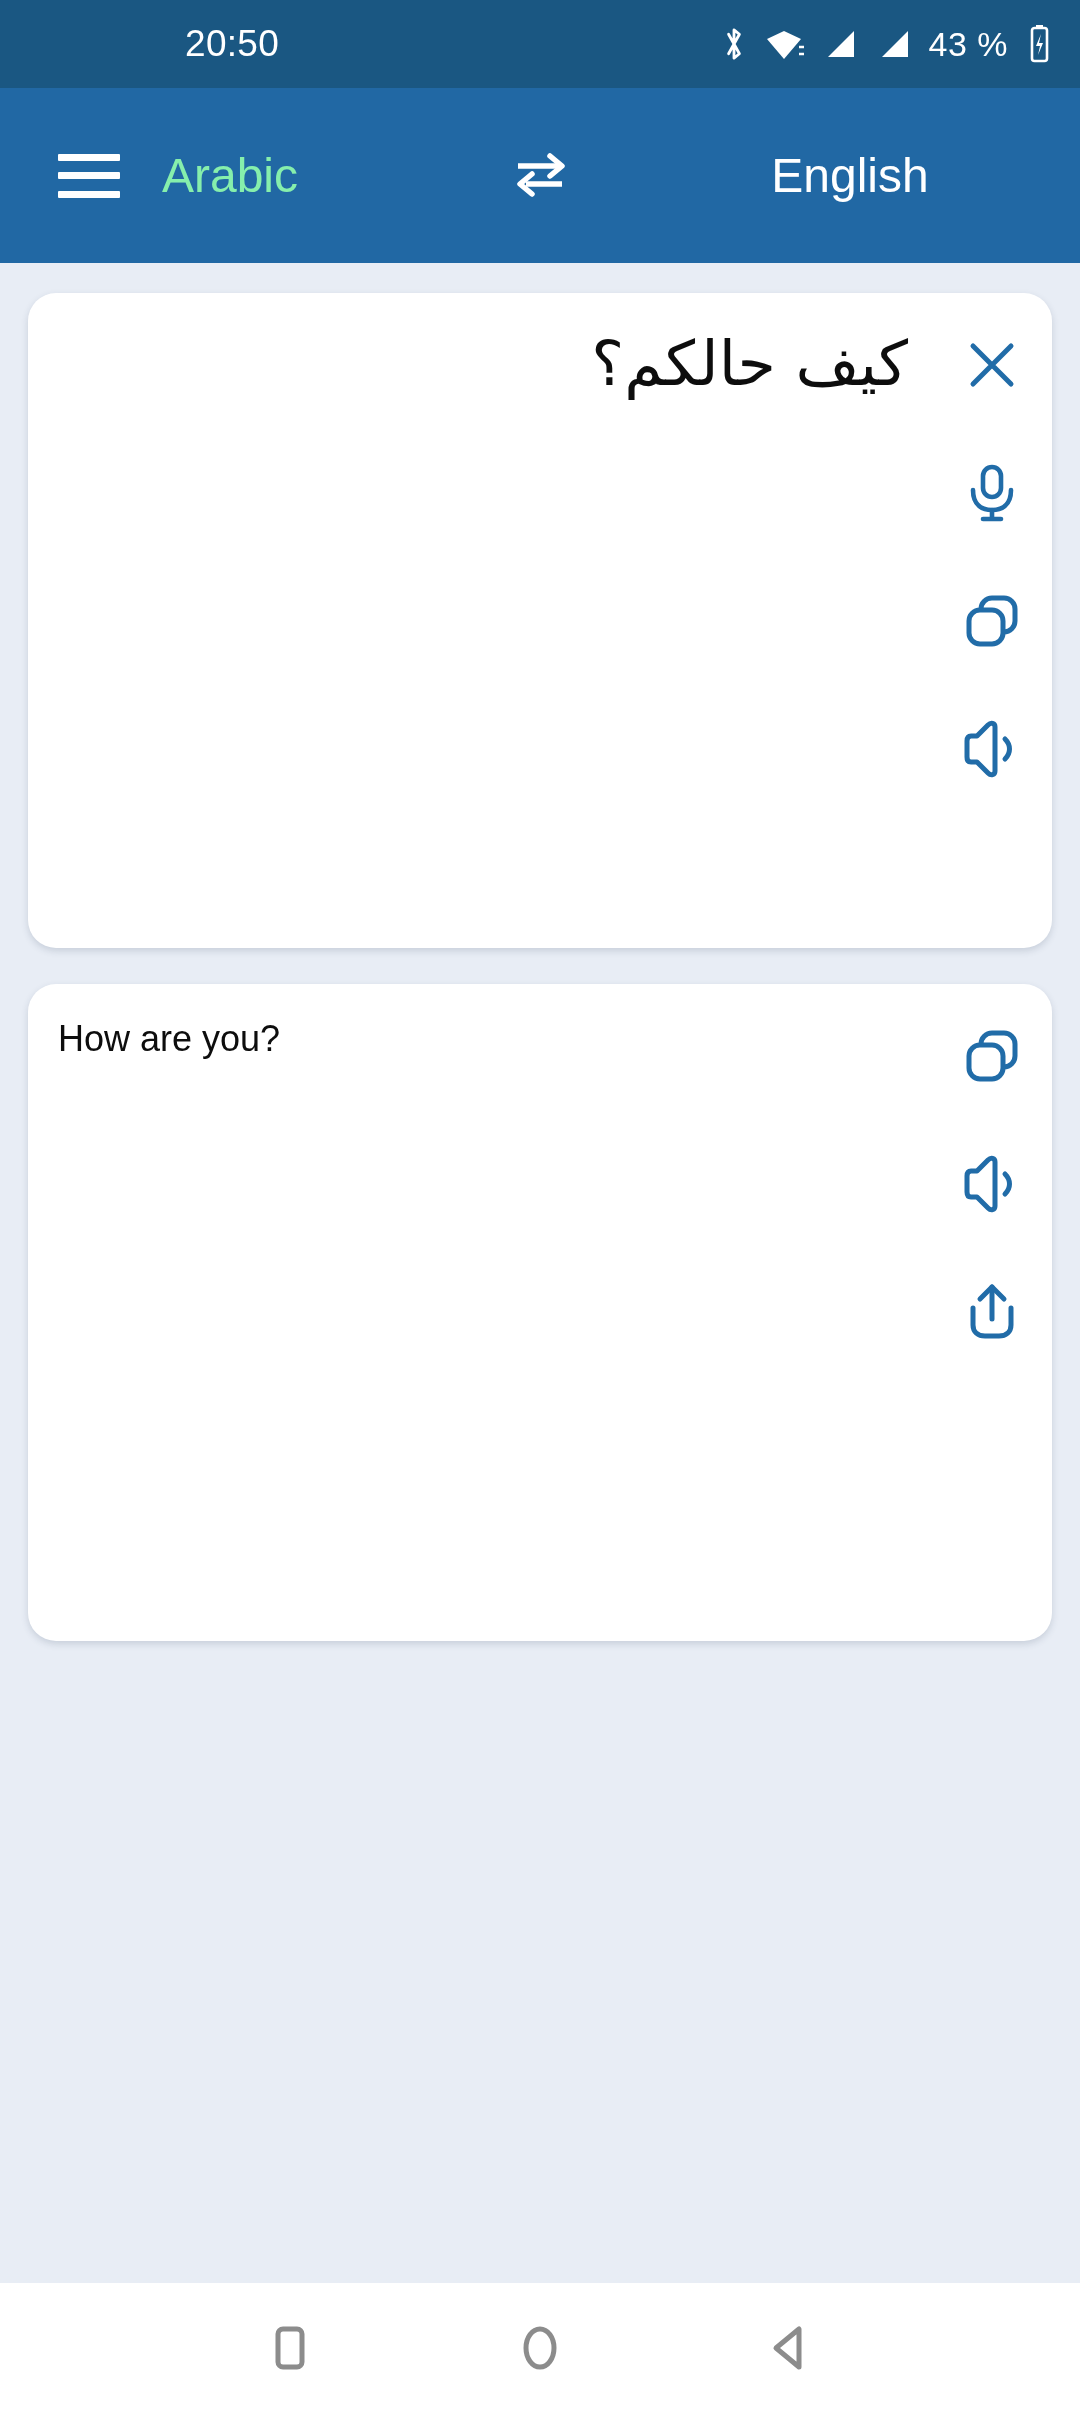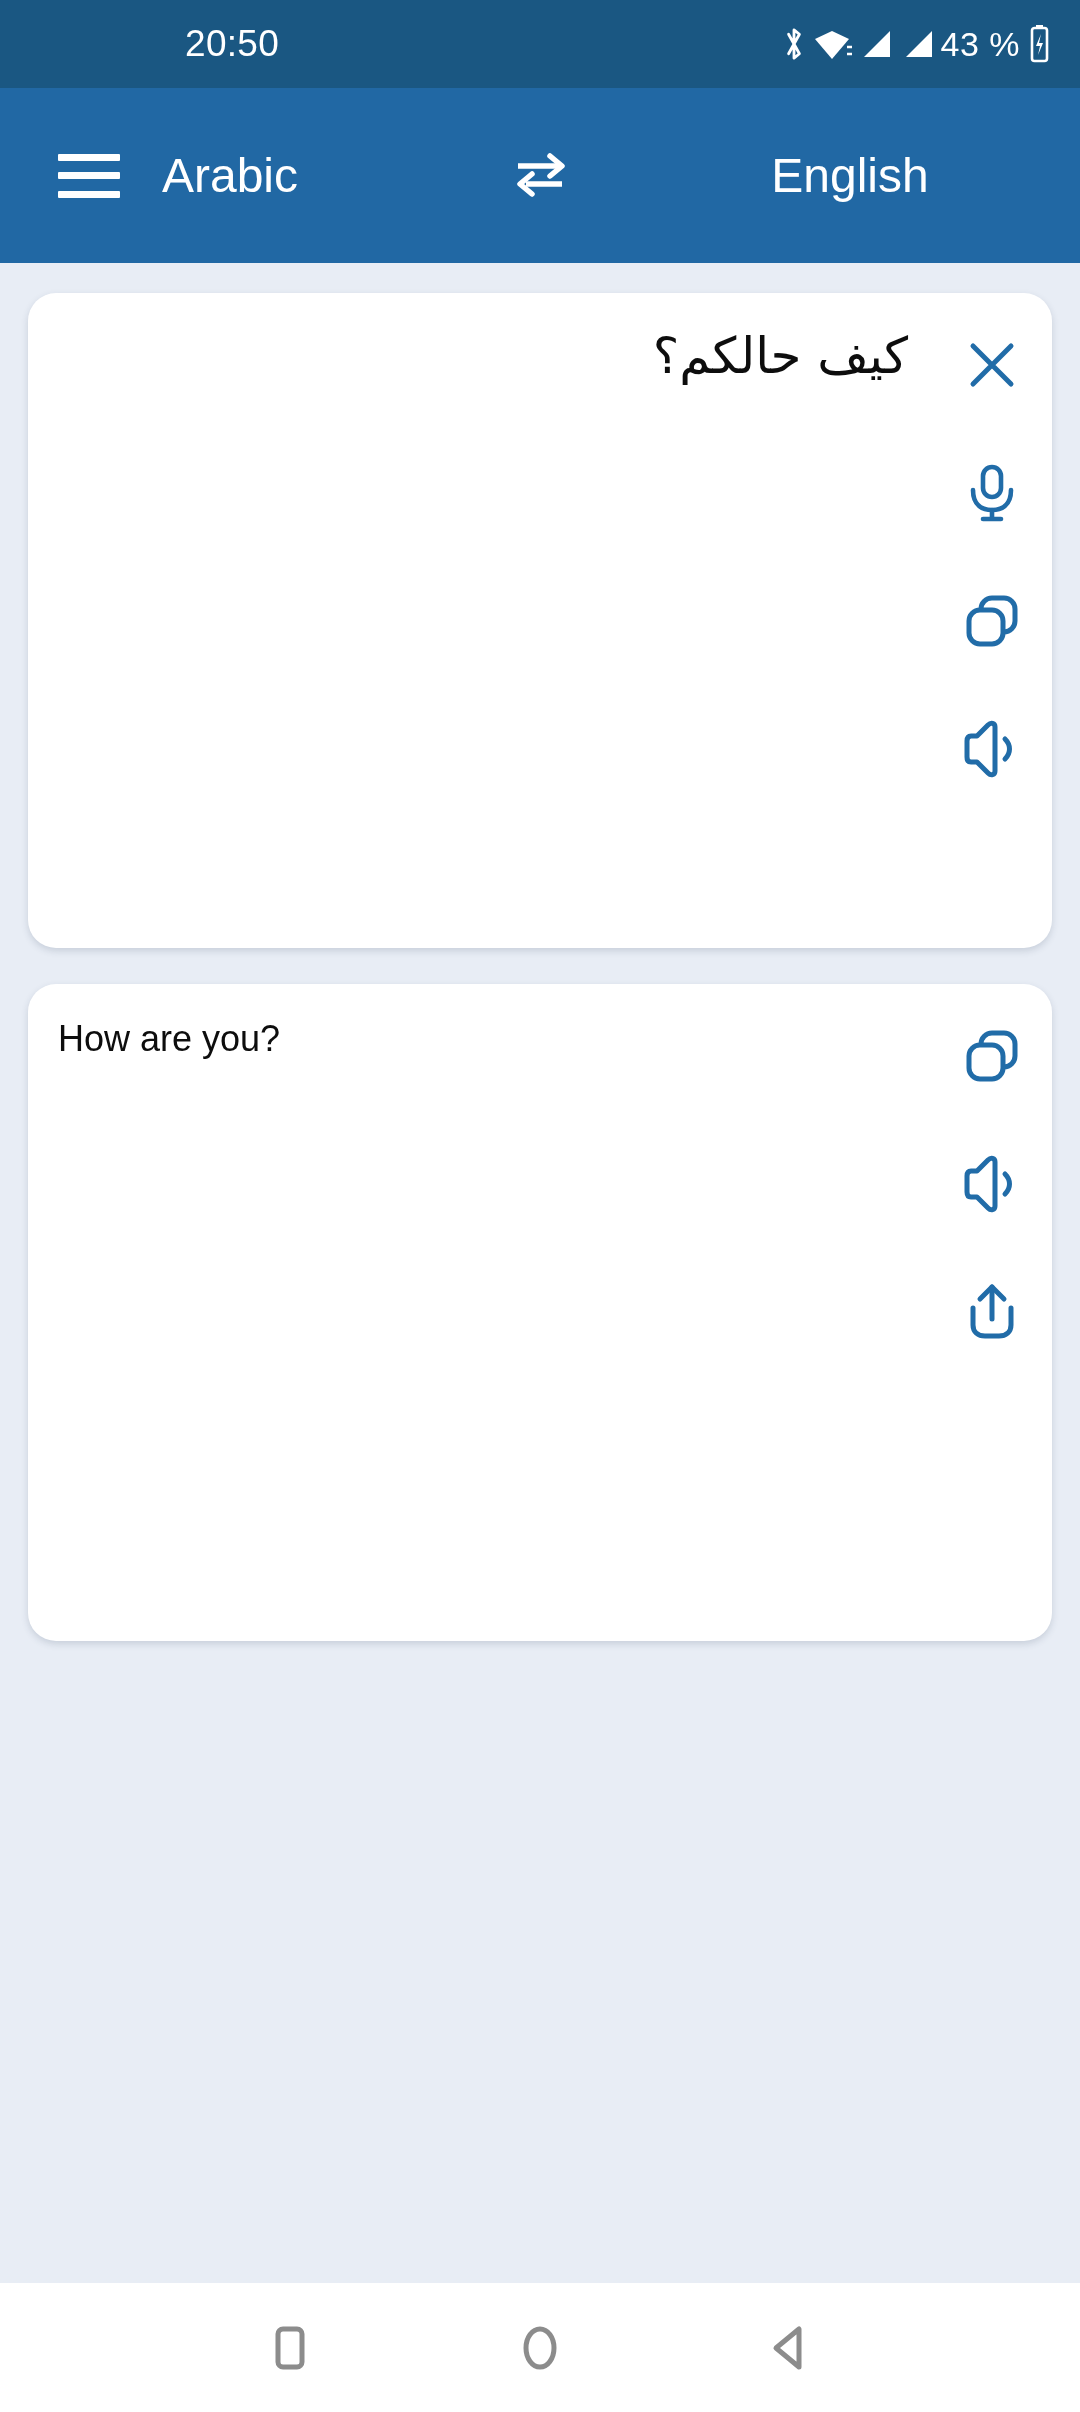--- a/index.html
+++ b/index.html
@@ -27,21 +27,21 @@
   .status-time {
     position:absolute;
     left:185px;
     color:#ffffff;
     font-size:37px;
     letter-spacing:0.3px;
   }
   .status-icons {
     position:absolute;
     right:28px;
-    display:flex; align-items:center; gap:4px;
+    display:flex; align-items:center; gap:16px;
   }
   .status-icons svg { display:block; }
   .battery-pct {
     color:#ffffff;
     font-size:34px;
     letter-spacing:0.5px;
     margin-right:2px;
   }
 
   
@@ -60,21 +60,21 @@
     cursor:pointer;
   }
   .hamburger span {
     display:block; height:7px; width:100%;
     background:#ffffff; border-radius:1px;
   }
   .lang-left {
     position:absolute;
     left:0; width:460px;
     text-align:center;
-    color:#ffffff;
+    color:#86efac;
     font-size:48px;
     font-weight:400;
   }
   .swap-btn {
     position:absolute;
     left:50%; transform:translateX(-50%);
     width:80px; height:80px;
     display:flex; align-items:center; justify-content:center;
     cursor:pointer;
   }
@@ -111,21 +111,21 @@
     flex:1;
     padding:32px 24px 20px 30px;
     display:flex;
     overflow:hidden;
   }
   .text-rtl {
     width:100%;
     direction:rtl;
     text-align:right;
     color:#0d0d0d;
-    font-size:50px;
+    font-size:62px;
     line-height:1.25;
     font-family:"DejaVu Sans", sans-serif;
   }
   .text-ltr {
     width:100%;
     direction:ltr;
     text-align:left;
     color:#0d0d0d;
     font-size:36px;
     line-height:1.25;

